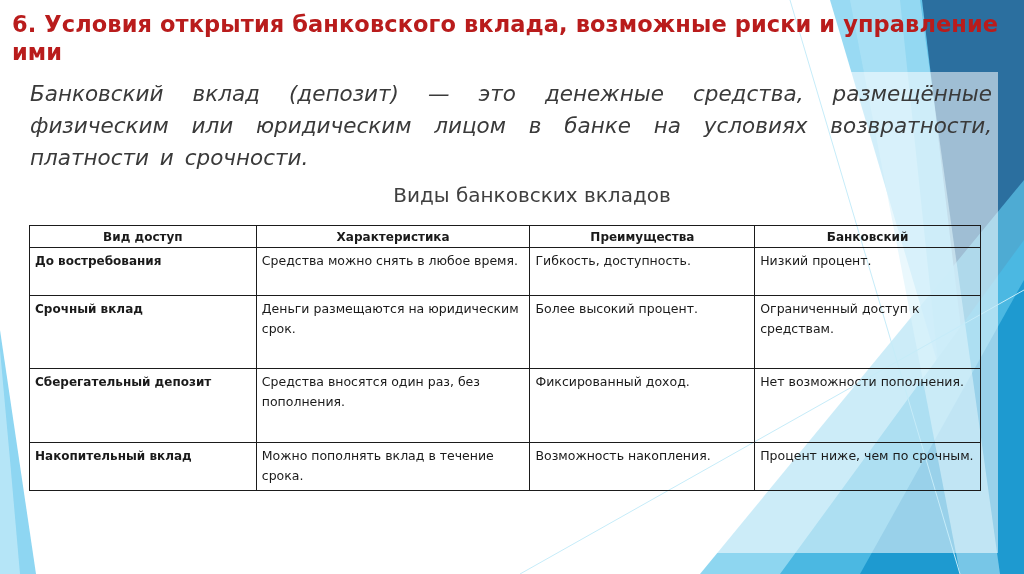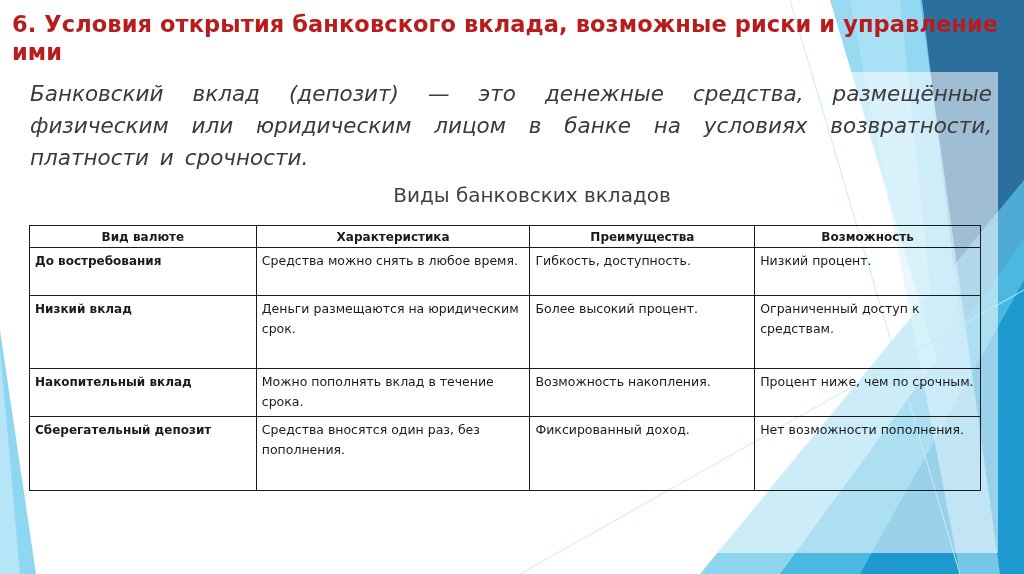--- a/index.html
+++ b/index.html
@@ -49,46 +49,46 @@
 
   <table class="deposits">
     <colgroup>
         <col class="c1">
         <col class="c2">
         <col class="c3">
         <col class="c4">
       </colgroup>
     <thead>
       <tr>
-        <th>Вид валюте</th>
+        <th>Вид доступ</th>
         <th>Характеристика</th>
         <th>Преимущества</th>
-        <th>Возможность</th>
+        <th>Банковский</th>
       </tr>
     </thead>
     <tbody>
       <tr style="height:48px">
         <td class="name">До востребования</td>
         <td>Средства можно снять в любое время.</td>
         <td>Гибкость, доступность.</td>
         <td>Низкий процент.</td>
       </tr>
       <tr style="height:73px">
-        <td class="name">Низкий вклад</td>
+        <td class="name">Срочный вклад</td>
         <td>Деньги размещаются на юридическим срок.</td>
         <td>Более высокий процент.</td>
         <td>Ограниченный доступ к средствам.</td>
+      </tr>
+      <tr style="height:74px">
+        <td class="name">Сберегательный депозит</td>
+        <td>Средства вносятся один раз, без пополнения.</td>
+        <td>Фиксированный доход.</td>
+        <td>Нет возможности пополнения.</td>
       </tr>
       <tr style="height:48px">
         <td class="name">Накопительный вклад</td>
         <td>Можно пополнять вклад в течение срока.</td>
         <td>Возможность накопления.</td>
         <td>Процент ниже, чем по срочным.</td>
       </tr>
-      <tr style="height:74px">
-        <td class="name">Сберегательный депозит</td>
-        <td>Средства вносятся один раз, без пополнения.</td>
-        <td>Фиксированный доход.</td>
-        <td>Нет возможности пополнения.</td>
-      </tr>
     </tbody>
   </table>
 </div>
 
 </body></html>

